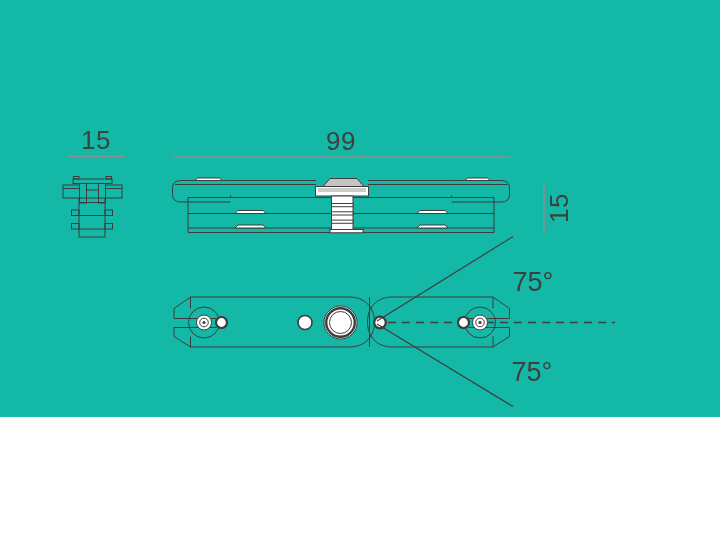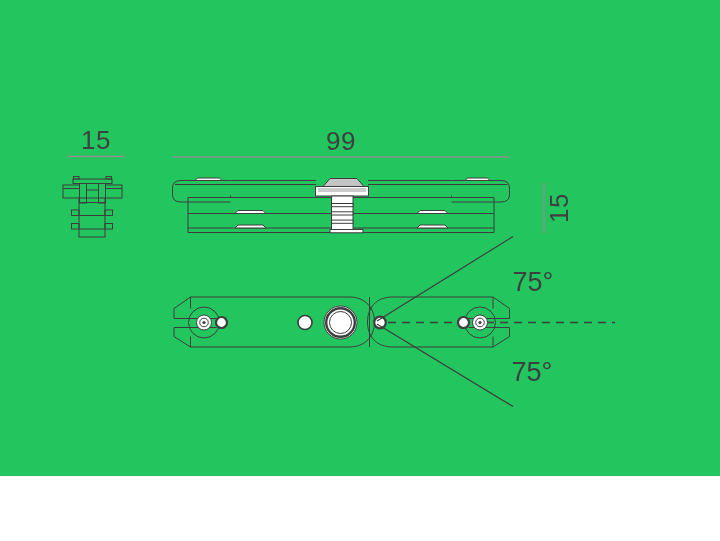--- a/index.html
+++ b/index.html
@@ -3,22 +3,22 @@
 <meta charset="utf-8">
 <style>
   html, body {
     margin: 0;
     padding: 0;
     background: #ffffff;
   }
   .canvas {
     position: relative;
     width: 720px;
-    height: 476px;
-    background: #22c55e;
+    height: 417px;
+    background: #14b8a6;
     overflow: hidden;
   }
   svg { display: block; }
   .dim-text {
     font-family: "Liberation Sans", sans-serif;
     font-size: 26px;
     font-weight: 400;
     fill: #3f3f3f;
     letter-spacing: 0.5px;
   }

